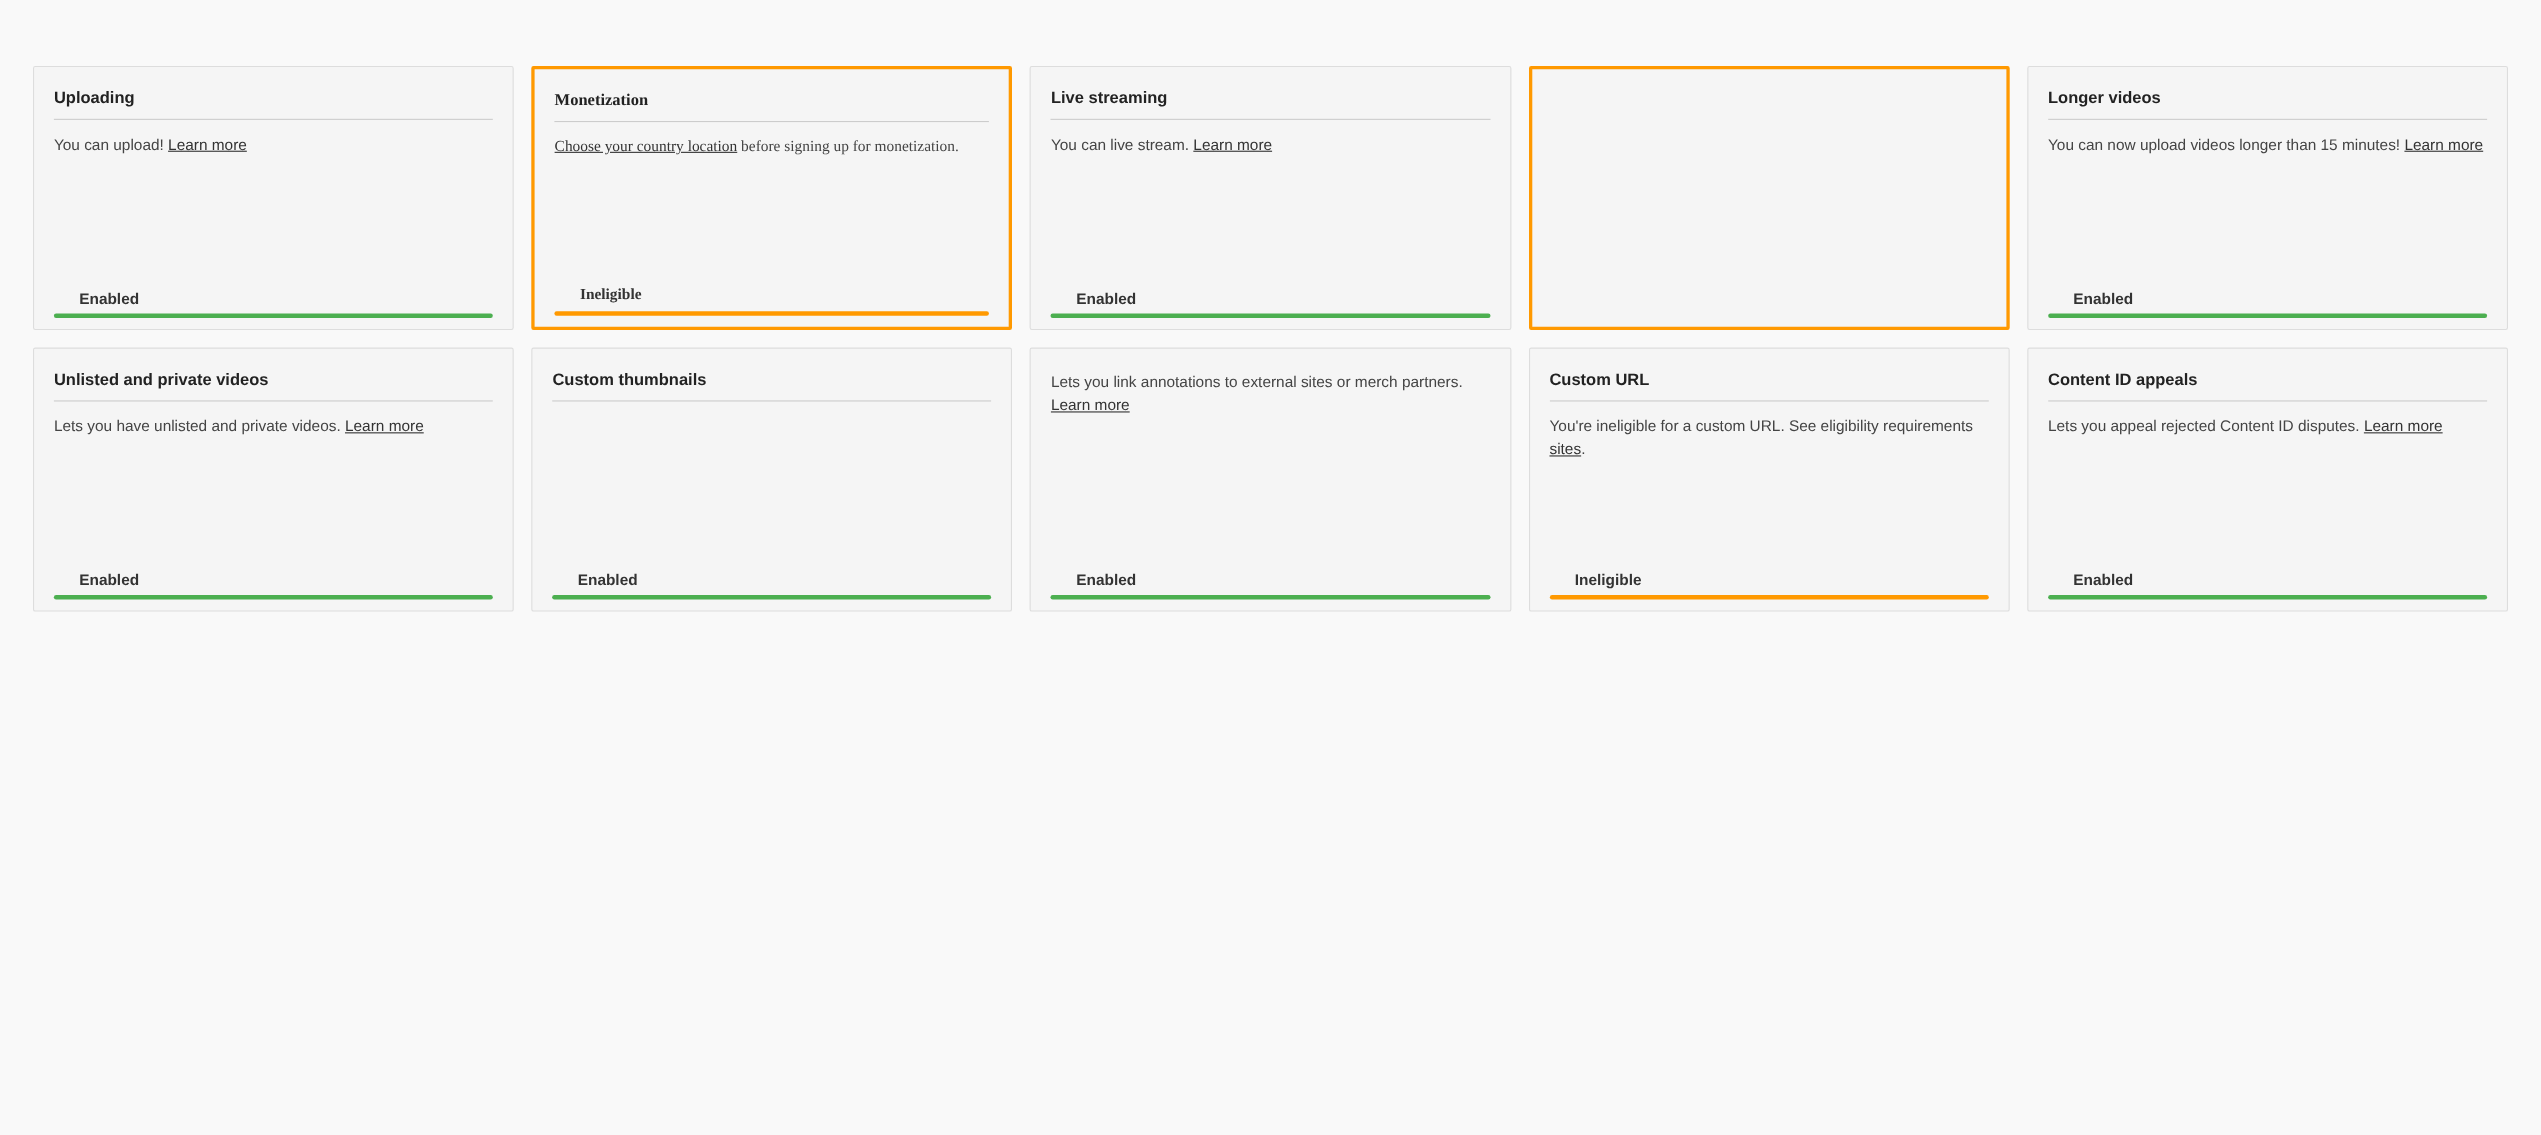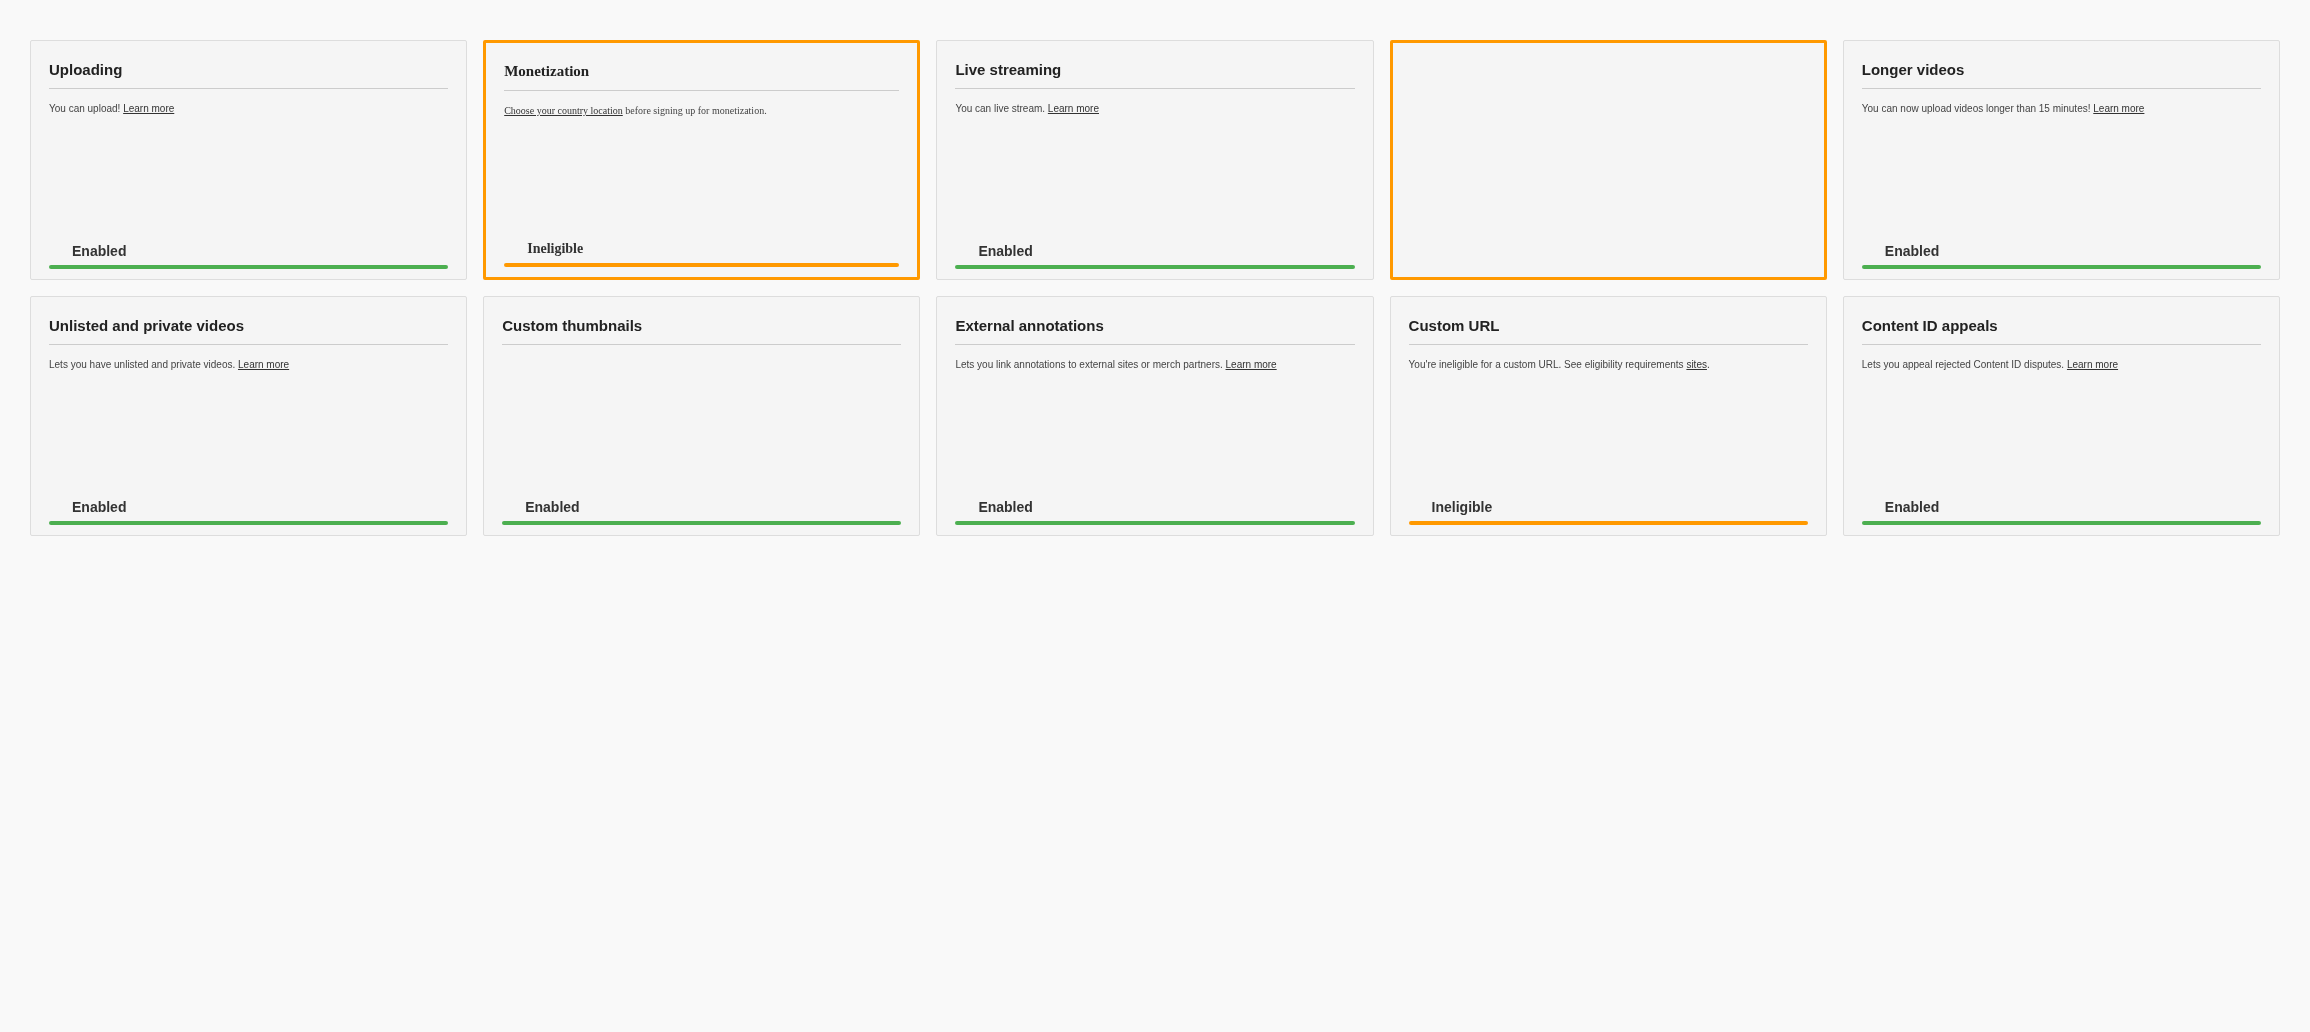--- a/index.html
+++ b/index.html
@@ -6,20 +6,21 @@
 
     body {
       background: #f9f9f9;
       font-family: Arial, sans-serif;
       font-size: 14px;
       color: #333;
     }
 
     .page-wrapper {
       padding: 40px 30px;
+      margin-top: 20px;
     }
 
     .grid {
       display: grid;
       grid-template-columns: repeat(5, 1fr);
       gap: 16px;
       margin-bottom: 16px;
     }
 
     .card {
@@ -48,21 +49,21 @@
     .card-title {
       font-size: 15px;
       font-weight: bold;
       color: #222;
       padding-bottom: 10px;
       border-bottom: 1px solid #ccc;
       margin-bottom: 12px;
     }
 
     .card-description {
-      font-size: 10px;
+      font-size: 14px;
       color: #444;
       line-height: 1.5;
       flex: 1;
     }
 
     .card-description a {
       color: #333;
       text-decoration: underline;
     }
 
@@ -157,21 +158,20 @@
         <div class="card-inner">
           <div class="card-title">Custom thumbnails</div>
         </div>
         <div class="card-footer">
           <div class="card-status">Enabled</div>
           <div class="status-bar green"></div>
         </div>
       </div>
       <div class="card">
         <div class="card-inner">
-          <div class="card-title">External annotations</div>
           <div class="card-description">Lets you link annotations to external sites or merch partners. <a href="#">Learn more</a></div>
         </div>
         <div class="card-footer">
           <div class="card-status">Enabled</div>
           <div class="status-bar green"></div>
         </div>
       </div>
       <div class="card">
         <div class="card-inner">
           <div class="card-title">Custom URL</div>

